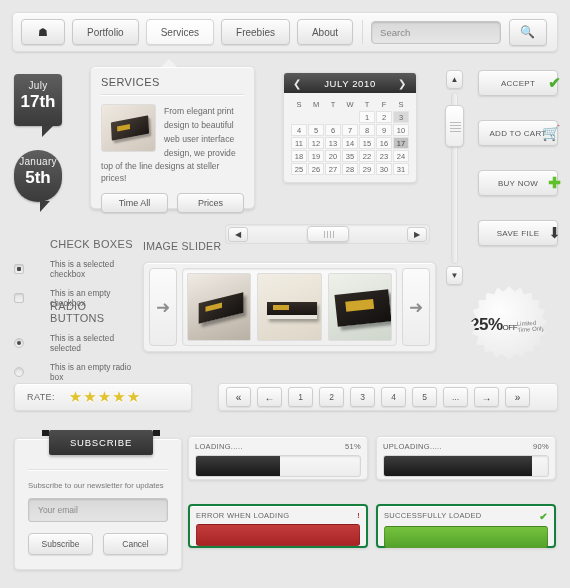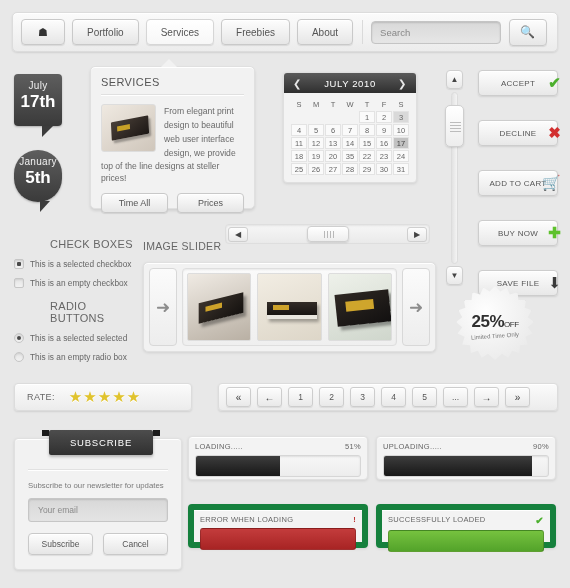--- a/index.html
+++ b/index.html
@@ -162,21 +162,21 @@
   .act .ico { position:absolute; right:-4px; top:2px; font-size:15px; line-height:20px; }
   .ico-check { color:#4caf2e; font-weight:bold; }
   .ico-x { color:#d23030; font-weight:bold; font-size:14px; }
   .ico-plus { color:#5ec12c; font-weight:bold; font-size:16px; }
   .ico-cart, .ico-save { color:#3a3a3a; font-size:13px; }
 
   
   .secttl { font-size:11px; color:#666; letter-spacing:.3px;margin-left:36px; }
   .chk-sec { position:absolute; left:14px; top:238px; width:130px; }
   .rad-sec { position:absolute; left:14px; top:300px; width:130px; }
-  .opt { display:flex; align-items:center; margin-top:9px; font-size:8.3px; color:#666; }
+  .opt { display:flex; align-items:center; margin-top:9px; font-size:8.3px; color:#666;gap:20px; }
   .box {
     width:10px; height:10px; margin-right:6px; flex:none;
     background:linear-gradient(#e4e4e4,#f2f2f2);
     border:1px solid #c6c6c6; border-radius:2px;
     box-shadow:inset 0 1px 2px rgba(0,0,0,.10);
     position:relative;
   }
   .box.on:after {
     content:""; position:absolute; left:2px; top:2px; width:4px; height:4px;
     background:#4a4a4a; border-radius:1px;
@@ -250,25 +250,25 @@
   .th2 .obj:after { content:""; position:absolute; left:6px; top:3px; width:16px; height:5px; background:#cda22a; }
   .th3 .obj {
     position:absolute; left:7px; top:18px; width:54px; height:32px;
     background:linear-gradient(160deg,#2e2823,#121010);
     transform:rotate(-6deg); box-shadow:3px 4px 3px rgba(0,0,0,.35);
   }
   .th3 .obj:after { content:""; position:absolute; left:10px; top:8px; width:28px; height:10px; background:#cfa52c; }
 
   
   .disc {
-    position:absolute; left:456px; top:286px; width:78px; height:78px;
+    position:absolute; left:470px; top:286px; width:78px; height:78px;
     background:radial-gradient(circle at 38% 32%, #fefefe, #e4e4e4);
     border-radius:50%;
     box-shadow:0 2px 4px rgba(0,0,0,.12);
-    display:flex; flex-direction:column; align-items:center; justify-content:center;
+    display:flex; flex-direction:row; align-items:center; justify-content:center;
     clip-path: polygon(50% 0%,57% 7%,65% 2%,69% 11%,79% 8%,80% 18%,90% 18%,88% 28%,97% 31%,92% 40%,100% 46%,92% 53%,98% 61%,89% 65%,92% 75%,82% 76%,81% 86%,72% 83%,67% 92%,59% 87%,50% 95%,41% 87%,33% 92%,28% 83%,19% 86%,18% 76%,8% 75%,11% 65%,2% 61%,8% 53%,0% 46%,8% 40%,3% 31%,12% 28%,10% 18%,20% 18%,21% 8%,31% 11%,35% 2%,43% 7%);
   }
   .disc .pct { font-size:17px; font-weight:bold; color:#2f2f2f; letter-spacing:-.5px; }
   .disc .pct small { font-size:8px; font-weight:normal; }
   .disc .lt { font-size:6px; color:#777; margin-top:1px; transform:rotate(-4deg); }
 
   
   .rate {
     position:absolute; left:14px; top:383px; width:178px; height:28px;
     background:linear-gradient(#fbfbfb,#ececec);
@@ -337,21 +337,21 @@
   }
   .pbox .hdr { display:flex; justify-content:space-between; font-size:7.5px; color:#666; letter-spacing:.3px; }
   .bar {
     margin-top:4px; height:22px; border-radius:3px;
     background:linear-gradient(#f7f7f7,#ededed);
     border:1px solid #d6d6d6; overflow:hidden;
     box-shadow:inset 0 1px 2px rgba(0,0,0,.10);
   }
   .fill { height:100%; background:linear-gradient(#3d3d3d,#171717); }
   .abox { position:absolute; height:44px; border-radius:4px; padding:5px 6px;
-    background:#f3f3f3; border:6px solid #15803d;
+    background:#f3f3f3; border:2px solid #15803d;
     box-shadow:0 1px 3px rgba(0,0,0,.10), inset 0 1px 0 #fff; }
   .abox .hdr { display:flex; justify-content:space-between; font-size:7.5px; color:#666; letter-spacing:.3px; }
   .abar { margin-top:4px; height:22px; border-radius:3px; border:1px solid rgba(0,0,0,.18); }
   .abar.err { background:linear-gradient(#c33c3c,#a82424); }
   .abar.ok  { background:linear-gradient(#76c23f,#53a32a); }
   .a-ico.err { color:#b33; font-weight:bold; }
   .a-ico.ok  { color:#4caf2e; font-weight:bold; font-size:10px; }
 
   .p1 { left:188px; top:436px; width:180px; }
   .p2 { left:376px; top:436px; width:180px; }
@@ -485,24 +485,20 @@
     <span>▼</span>
   </div>
 </div>
 
 <div class="actions" id="actions">
     <div class="act">
       <span>ACCEPT</span>
       <span class="ico ico-check">✔</span>
     </div>
     <div class="act">
-      <span>DECLINE</span>
-      <span class="ico ico-x">✖</span>
-    </div>
-    <div class="act">
       <span>ADD TO CART</span>
       <span class="ico ico-cart">🛒</span>
     </div>
     <div class="act">
       <span>BUY NOW</span>
       <span class="ico ico-plus">✚</span>
     </div>
     <div class="act">
       <span>SAVE FILE</span>
       <span class="ico ico-save">⬇</span>

